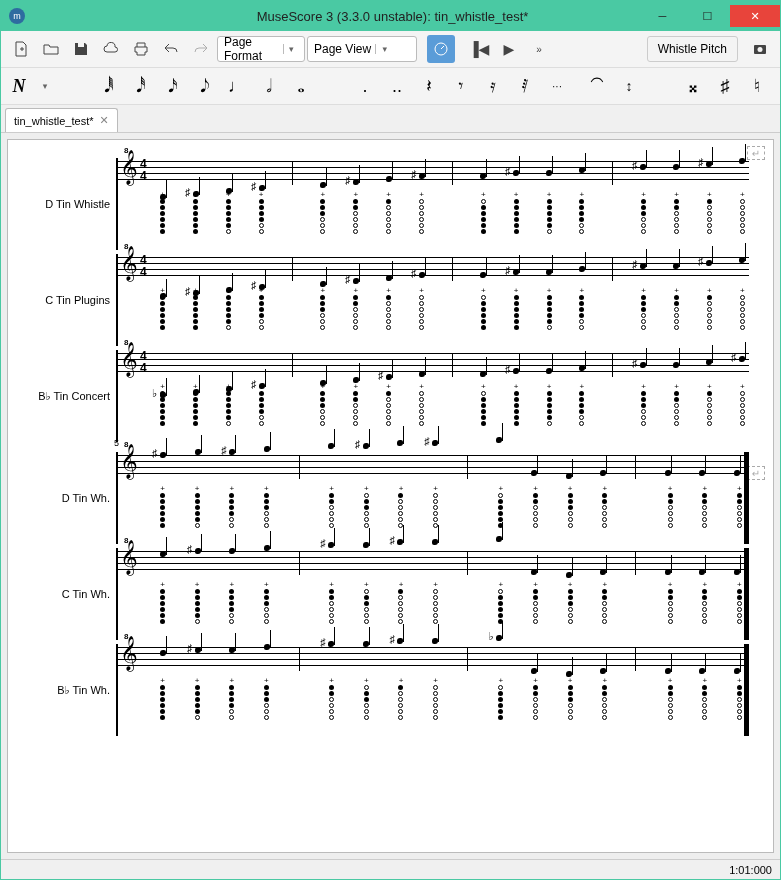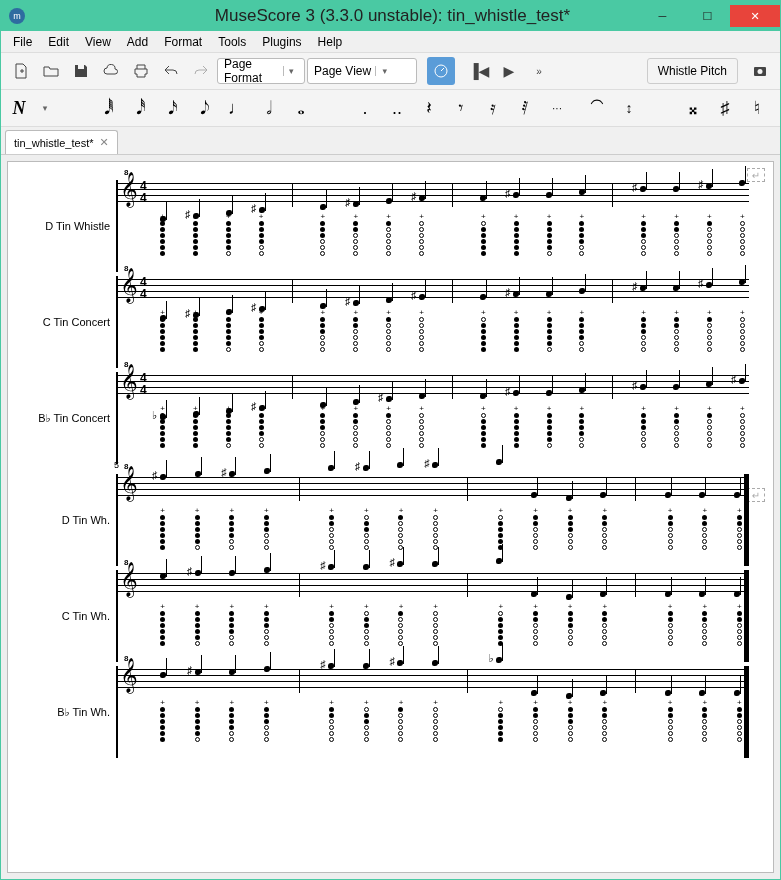--- a/index.html
+++ b/index.html
@@ -1,20 +1,20 @@
 <!DOCTYPE html>
 <html><head>
 <meta charset="utf-8">
 <style>
 * { margin: 0; padding: 0; box-sizing: border-box; font-family: "Segoe UI", Arial, sans-serif; }
 body { width: 781px; height: 880px; background: #4ac9a3; overflow: hidden; }
 .window { width: 781px; height: 880px; border: 1px solid #4ac9a3; background: #fff; display: flex; flex-direction: column; }
 .titlebar { height: 30px; background: #4ac9a3; display: flex; align-items: center; position: relative; }
 .titlebar .app-icon { width: 16px; height: 16px; margin-left: 8px; border-radius: 50%; background: #2e6ca0; color: #fff; font-size: 9px; display: flex; align-items: center; justify-content: center; }
-.titlebar .title { position: absolute; left: 4px; right: 0; text-align: center; font-size: 17px; color: #222; pointer-events: none; }
+.titlebar .title { position: absolute; left: 4px; right: 0; text-align: center; font-size: 13px; color: #222; pointer-events: none; }
 .win-controls { margin-left: auto; display: flex; }
 .win-btn { width: 45px; height: 22px; display: flex; align-items: center; justify-content: center; font-size: 11px; color: #222; }
 .win-btn.close { background: #e8443b; color: #fff; width: 50px; }
 .menubar { height: 22px; background: #f0f0f0; border-bottom: 1px solid #ddd; display: flex; align-items: center; padding: 0 4px; font-size: 12px; }
 .menubar span { padding: 2px 8px; }
 .toolbar { background: #f4f4f4; border-bottom: 1px solid #ddd; display: flex; align-items: center; padding: 4px 6px; gap: 2px; }
 .tool-btn { width: 28px; height: 28px; display: flex; align-items: center; justify-content: center; border-radius: 3px; font-size: 14px; color: #444; }
 .tool-btn.sep { width: 6px; }
 .tool-btn svg { width: 16px; height: 16px; fill: #444; }
 .combo { height: 26px; border: 1px solid #bbb; border-radius: 3px; background: #fff; display: flex; align-items: center; padding: 0 6px; font-size: 12px; position: relative; }
@@ -59,30 +59,20 @@
   <div class="titlebar">
     <div class="app-icon">m</div>
     <div class="title">MuseScore 3 (3.3.0 unstable): tin_whistle_test*</div>
     <div class="win-controls">
       <div class="win-btn">─</div>
       <div class="win-btn">☐</div>
       <div class="win-btn close">✕</div>
     </div>
   </div>
 
-  <div class="menubar" id="menubar">
-      <span>File</span>
-      <span>Edit</span>
-      <span>View</span>
-      <span>Add</span>
-      <span>Format</span>
-      <span>Tools</span>
-      <span>Plugins</span>
-      <span>Help</span>
-    </div>
 
   <div class="toolbar">
     <div class="tool-btn">
         <svg viewBox="0 0 16 16">
           <path d="M3 1h7l3 3v11H3z" fill="none" stroke="#444"></path>
           <path d="M7 8h4M9 6v4" stroke="#444"></path>
         </svg>
       </div>
     <div class="tool-btn">
         <svg viewBox="0 0 16 16">
@@ -372,21 +362,21 @@
                   <div class="h o"></div>
                   <div class="h o"></div>
                   <div class="h o"></div>
                   <div class="h o"></div>
                   <div class="h o"></div>
                 </div>
               </div>
             </div>
           </div>
           <div class="staff-row">
-            <div class="instr-label">C Tin Concert</div>
+            <div class="instr-label">C Tin Plugins</div>
             <div class="staff-block" style="height: 92px;">
               <div class="staff-lines">
                 <div class="sig8">8</div>
                 <div class="clef">𝄞</div>
                 <div class="timesig">4<br>4</div>
                 <div class="notes">
                   <div class="note-g" style="transform: translateY(27px);"></div>
                   <div class="note-g" style="transform: translateY(24px);">
                     <span class="sharp">♯</span>
                   </div>
@@ -1293,13 +1283,16 @@
                   <div class="h o"></div>
                   <div class="h o"></div>
                 </div>
               </div>
             </div>
           </div>
         </div>
     </div>
   </div>
 
+  <div class="statusbar">
+    <span>1:01:000</span>
+  </div>
 </div>
 
 </body></html>

